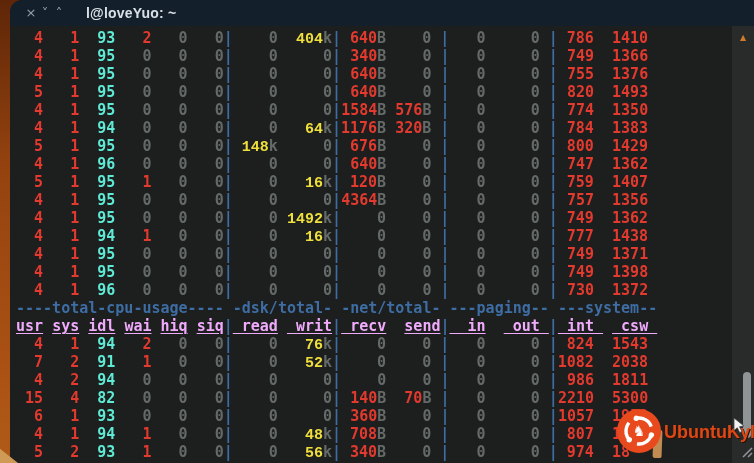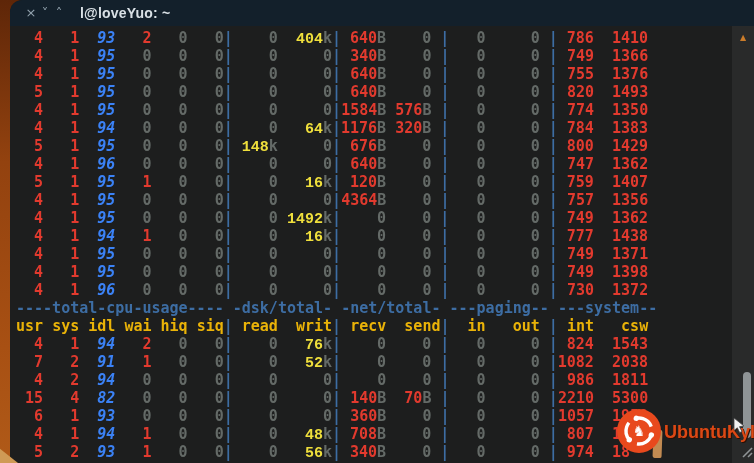--- a/index.html
+++ b/index.html
@@ -9,31 +9,31 @@
             font-family:"DejaVu Sans Mono", monospace; }
   #corner-wedge { position:absolute; left:0; bottom:0; width:18px; height:26px;
             background:#cf9a55; clip-path:polygon(0 100%,0 45%,100% 100%); }
   #window { position:absolute; left:10px; top:0; right:0; bottom:0;
             background:#1d1e1e; border-top-left-radius:12px; overflow:hidden; }
   #titlebar { position:absolute; left:0; top:0; right:0; height:26px;
             background:#13202b; display:flex; align-items:center; padding-left:14px;
             border-top-left-radius:12px; }
   .winbtn { color:#93a3ae; font-size:13px; line-height:26px; width:14px; text-align:center;
             font-family:"DejaVu Sans", sans-serif; cursor:default; }
-  #title-text { color:#d9e0e5; font-weight:bold; font-size:14px; margin-left:14px;
+  #title-text { color:#d9e0e5; font-weight:bold; font-size:14px; margin-left:20px;
             font-family:"Liberation Sans", sans-serif; letter-spacing:.2px; }
   #term { position:absolute; left:6px; top:29px; font-size:15px; font-weight:bold;
             line-height:18px; white-space:pre; }
   .line { height:18px; }
   .c-r { color:#e23a2e; }
-  .c-g { color:#3b82f6;font-style:italic; }
+  .c-g { color:#5eead4; }
   .c-y { color:#efdf3c;font-family:Liberation Mono, monospace; }
   .c-d { color:#646a67; }
   .c-b { color:#3d6da3; }
-  .c-u { color:#eab308; text-decoration-thickness:1px; text-underline-offset:2px; }
+  .c-u { color:#f0abfc; text-decoration:underline; text-decoration-thickness:1px; text-underline-offset:2px; }
   #scrollbar { position:absolute; right:0; top:26px; bottom:0; width:22px; background:#292a2a; }
   #scroll-up { position:absolute; top:7px; left:0; right:0; text-align:center;
             color:#cb7c2a; font-size:8px; font-family:"DejaVu Sans", sans-serif; }
   #scroll-thumb { position:absolute; right:3px; width:8px; top:346px; height:66px;
             background:#8f9496; border-radius:4px; }
   #resize-grip { position:absolute; right:1px; bottom:1px; }
   #watermark { position:absolute; left:616px; top:408px; width:138px; height:50px; }
   #wm-stick { position:absolute; left:37px; top:22px; width:9px; height:28px;
             background:#c28b52; border-radius:2px; transform:rotate(2deg); }
   #wm-logo { position:absolute; left:0; top:0; }

